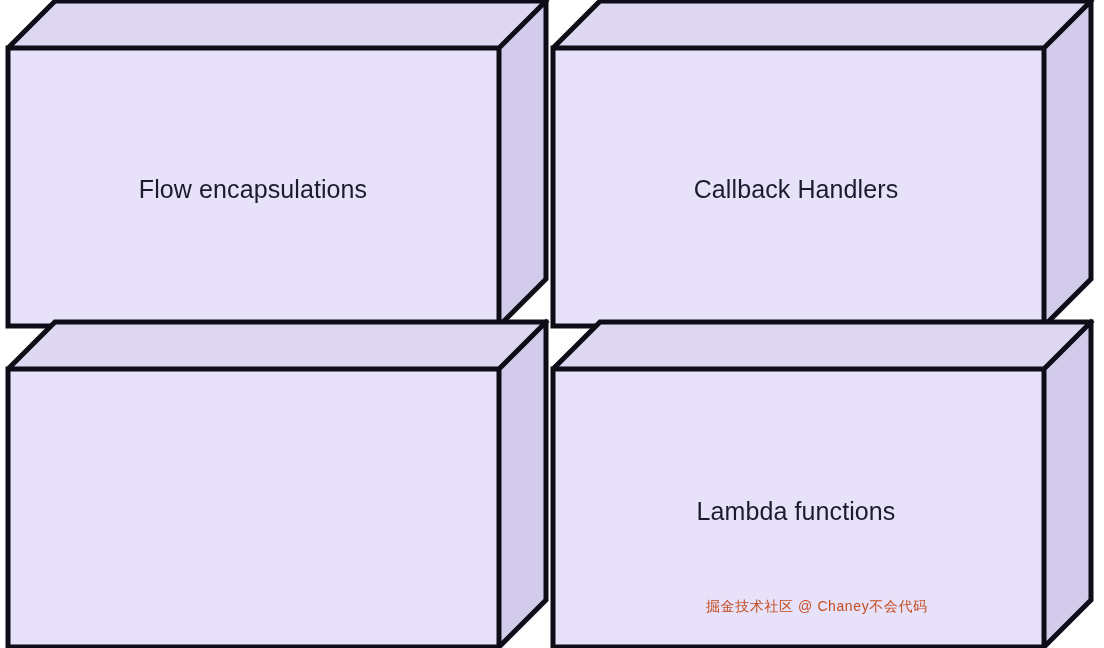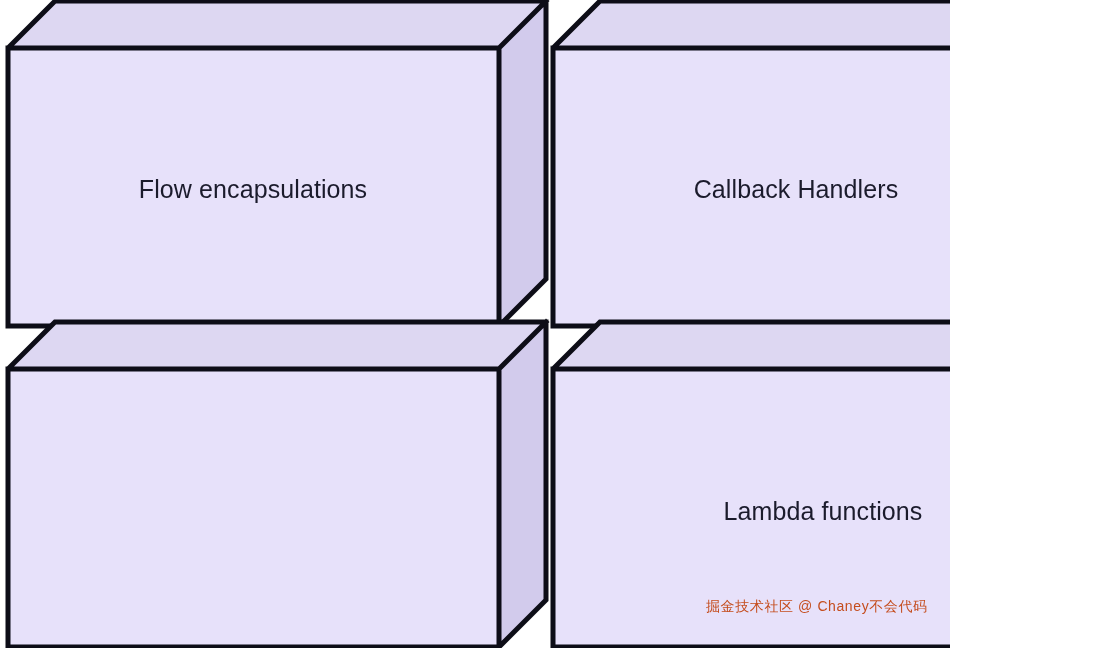--- a/index.html
+++ b/index.html
@@ -2,21 +2,21 @@
 <html><head>
 <meta charset="utf-8">
 <style>
   html, body {
     margin: 0;
     padding: 0;
     background: #ffffff;
   }
   #stage {
     position: relative;
-    width: 950px;
+    width: 1104px;
     height: 648px;
     background: #ffffff;
     overflow: hidden;
     font-family: "Liberation Sans", sans-serif;
   }
   .box-svg {
     position: absolute;
     left: 0;
     top: 0;
     width: 1104px;
@@ -80,17 +80,17 @@
     <polygon class="face-front" points="8,369 499,369 499,647 8,647"></polygon>
     <path class="edge" d="M8,369 L55,322 L546,322 L546,600 L499,647 L8,647 Z M8,369 L499,369 L499,647 M499,369 L546,322"></path>
   </svg>
 
   <svg class="box-svg" viewBox="0 0 1104 648">
     <polygon class="face-top" points="553,369 600,322 1091,322 1044,369"></polygon>
     <polygon class="face-side" points="1044,369 1091,322 1091,600 1044,647"></polygon>
     <polygon class="face-front" points="553,369 1044,369 1044,647 553,647"></polygon>
     <path class="edge" d="M553,369 L600,322 L1091,322 L1091,600 L1044,647 L553,647 Z M553,369 L1044,369 L1044,647 M1044,369 L1091,322"></path>
   </svg>
-  <div class="box-label" style="left:796px; top:511px;margin-left:27px;">Lambda functions</div>
+  <div class="box-label" style="left:796px; top:511px;">Lambda functions</div>
 
   <div class="watermark" style="left:706px; top:598px;">掘金技术社区 @ Chaney不会代码</div>
 
 </div>
 
 </body></html>

